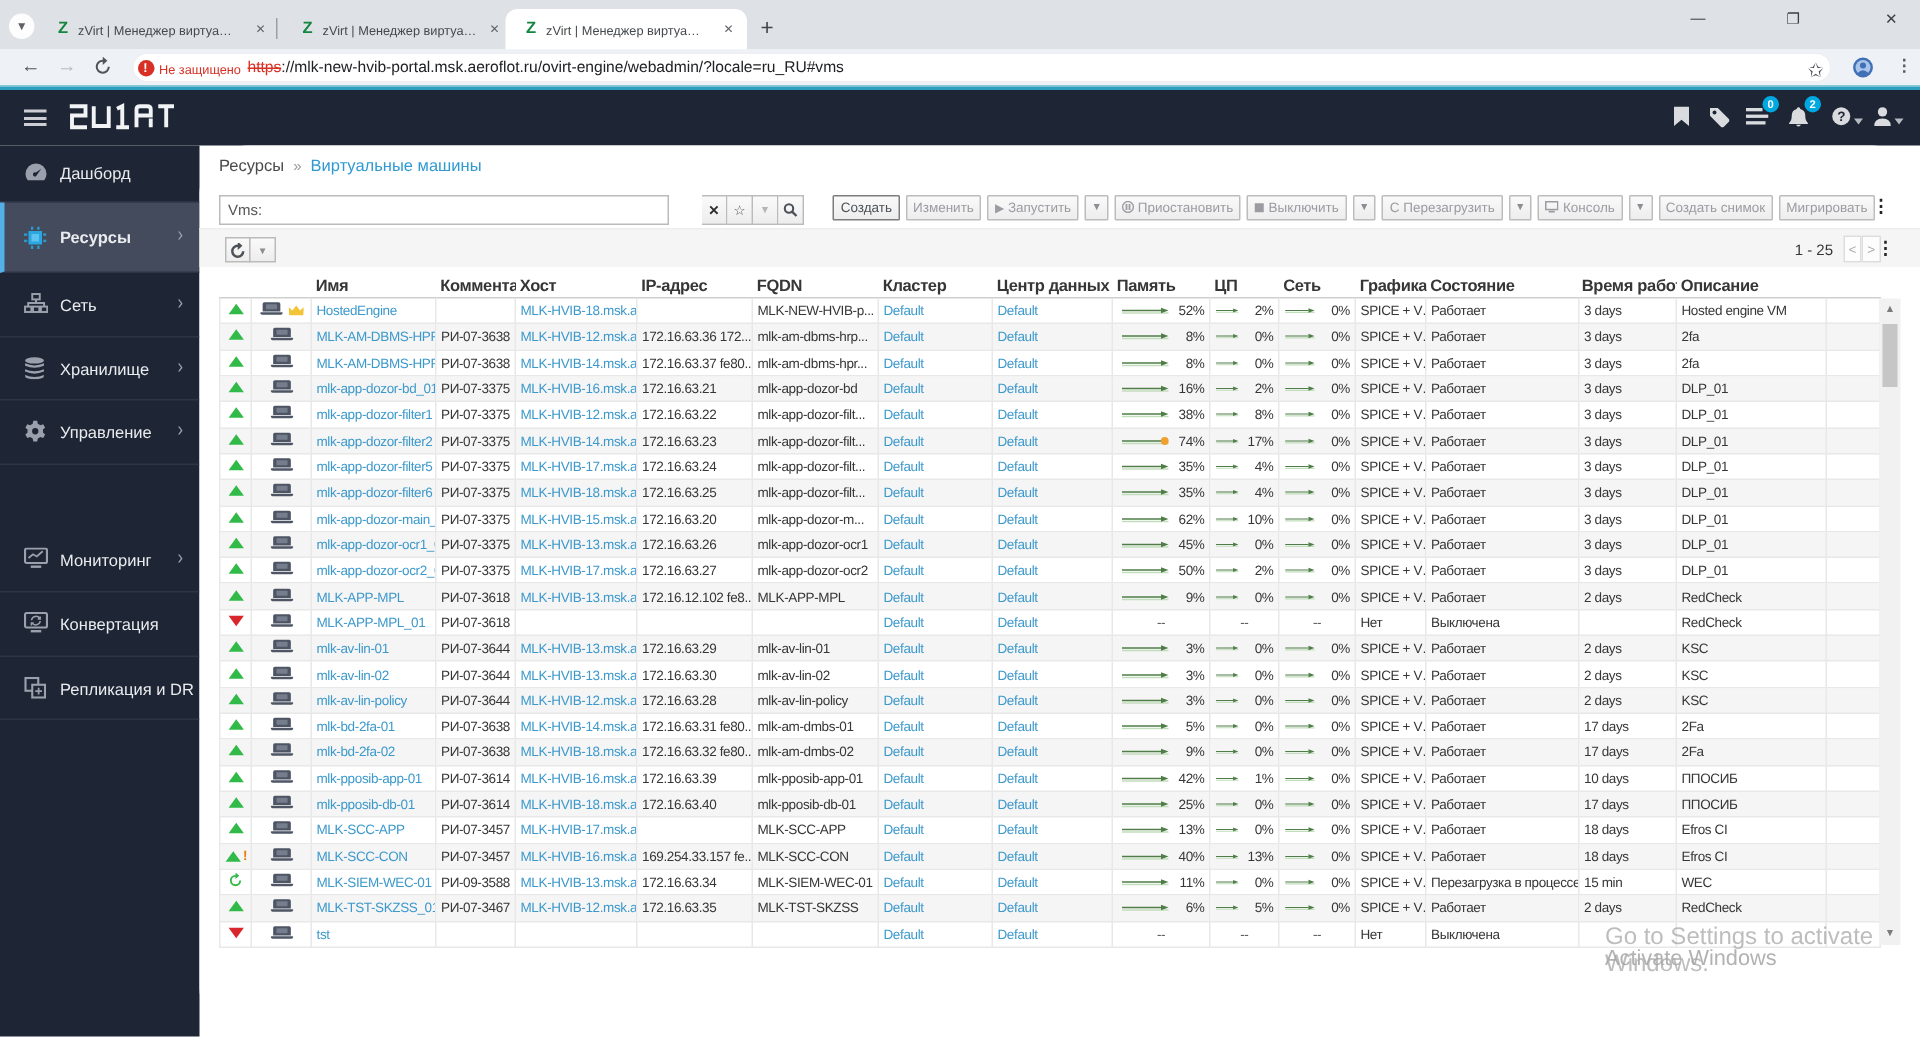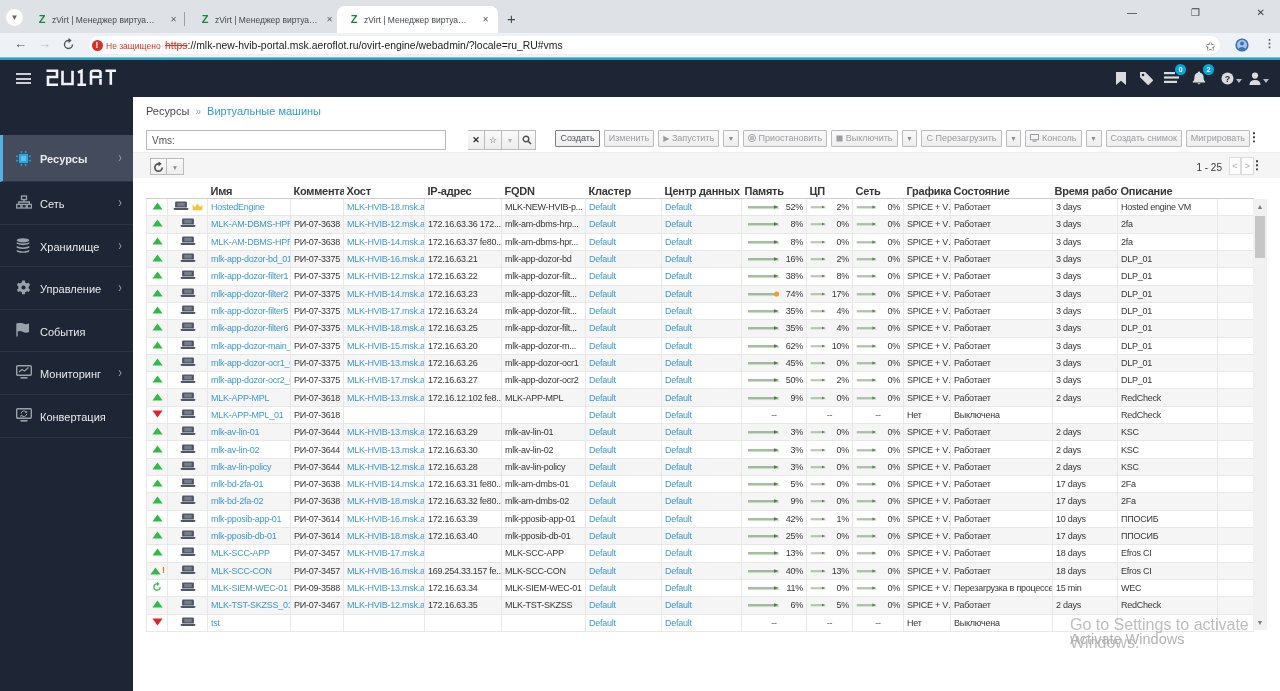--- a/index.html
+++ b/index.html
@@ -171,20 +171,26 @@
           <text x="6.5" y="9.6" font-size="9" font-weight="bold" fill="#1e2635" text-anchor="middle" font-family="Liberation Sans">?</text>
         </svg></span>
     <span class="caret" style="left:1236px"></span>
     <span class="hic" style="left:1249px"><svg width="12" height="13" viewBox="0 0 12 13">
           <circle cx="6" cy="3.6" r="3.1" fill="#d9dbdf"></circle>
           <path d="M0.5 13 q0-5 5.5-5 q5.5 0 5.5 5 z" fill="#d9dbdf"></path>
         </svg></span>
     <span class="caret" style="left:1263px"></span>
   </div>
   <div class="sidebar">
+    <div class="mi" style="top:0;height:38px">
+        <span class="micon" style="top:11px"><svg width="16" height="15" viewBox="0 0 16 15">
+            <path d="M8 1 a7 7 0 0 0 -7 7 q0 2.5 1.5 4.2 h11 Q15 10.5 15 8 a7 7 0 0 0 -7-7 z M8 9.5 l3.5-5 L8 7 a1.4 1.4 0 1 0 0 2.5 z" fill="#9aa1ac" fill-rule="evenodd"></path>
+          </svg></span>
+        <span class="mtxt" style="top:13px">Дашборд</span>
+      </div>
     <div class="mi active" style="top:38px;height:47px">
         <span class="micon" style="top:16px"><svg width="15" height="15" viewBox="0 0 15 15">
             <g fill="#2aa6e0">
               <rect x="3" y="3" width="9" height="9"></rect>
               <rect x="5" y="5" width="5" height="5" fill="#5ec1ef"></rect>
               <g opacity="0.85">
                 <rect x="4.6" y="0" width="1.6" height="2.2"></rect>
                 <rect x="8.8" y="0" width="1.6" height="2.2"></rect>
                 <rect x="4.6" y="12.8" width="1.6" height="2.2"></rect>
                 <rect x="8.8" y="12.8" width="1.6" height="2.2"></rect>
@@ -223,42 +229,44 @@
         <span class="mtxt">Хранилище</span>
         <span class="arr">›</span>
       </div>
     <div class="mi" style="top:170.2px">
         <span class="micon"><svg width="15" height="15" viewBox="0 0 15 15">
             <path d="M6.2 0.5 h2.6 l0.4 2 a5.3 5.3 0 0 1 1.7 1 l1.9-0.7 1.3 2.3 -1.5 1.3 a5.3 5.3 0 0 1 0 2l1.5 1.3 -1.3 2.3 -1.9-0.7 a5.3 5.3 0 0 1 -1.7 1 l-0.4 2 h-2.6 l-0.4-2 a5.3 5.3 0 0 1 -1.7-1 l-1.9 0.7 -1.3-2.3 1.5-1.3 a5.3 5.3 0 0 1 0-2 L0.9 5.1 2.2 2.8 l1.9 0.7 a5.3 5.3 0 0 1 1.7-1 z M7.5 5.4 a2.1 2.1 0 1 0 0 4.2 a2.1 2.1 0 0 0 0-4.2 z" fill="#9aa1ac"></path>
           </svg></span>
         <span class="mtxt">Управление</span>
         <span class="arr">›</span>
       </div>
-    <div class="mi" style="top:212.8px">
-        <span class="micon"><svg width="13" height="14" viewBox="0 0 13 14">
-            <path d="M1 0.5 V13.5 M1 1.2 q3-1.6 6 0 q3 1.6 6 0 V8.2 q-3 1.6 -6 0 q-3-1.6-6 0 z" stroke="#9aa1ac" stroke-width="1.4" fill="#9aa1ac"></path>
-          </svg></span>
-        <span class="mtxt">События</span>
-      </div>
     <div class="mi" style="top:255.4px">
         <span class="micon"><svg width="16" height="14" viewBox="0 0 16 14">
             <rect x="0.7" y="0.7" width="14.6" height="9.6" rx="1" fill="none" stroke="#9aa1ac" stroke-width="1.4"></rect>
             <path d="M3 7 l3-2.5 2.5 1.5 4-3.5" fill="none" stroke="#9aa1ac" stroke-width="1.2"></path>
             <rect x="4.5" y="12" width="7" height="1.6" fill="#9aa1ac"></rect>
           </svg></span>
         <span class="mtxt">Мониторинг</span>
         <span class="arr">›</span>
       </div>
     <div class="mi" style="top:298px">
         <span class="micon"><svg width="16" height="14" viewBox="0 0 16 14">
             <rect x="0.7" y="0.7" width="14.6" height="9.6" rx="1" fill="none" stroke="#9aa1ac" stroke-width="1.4"></rect>
             <path d="M5 5.5 a3 3 0 0 1 5.5-1.2 M10.8 3 v1.6 h-1.6 M10.8 6 a3 3 0 0 1 -5.5 1.2 M4.9 9 v-1.6 h1.6" stroke="#9aa1ac" stroke-width="1" fill="none"></path>
             <rect x="4.5" y="12" width="7" height="1.6" fill="#9aa1ac"></rect>
           </svg></span>
         <span class="mtxt">Конвертация</span>
+      </div>
+    <div class="mi" style="top:340.6px">
+        <span class="micon"><svg width="15" height="15" viewBox="0 0 15 15">
+            <rect x="1" y="1" width="8.5" height="8.5" fill="none" stroke="#9aa1ac" stroke-width="1.4"></rect>
+            <rect x="5.5" y="5.5" width="8.5" height="8.5" fill="#1e2635" stroke="#9aa1ac" stroke-width="1.4"></rect>
+            <path d="M7.5 9.75 h4.5 M9.75 7.5 v4.5" stroke="#9aa1ac" stroke-width="1.2"></path>
+          </svg></span>
+        <span class="mtxt">Репликация и DR</span>
       </div>
   </div>
   <div class="main">
     <div class="crumbs">Ресурсы <span class="sep">»</span> <a>Виртуальные машины</a></div>
     <div class="sinput">
         <span>Vms:</span>
       </div>
     <div class="sbtn" style="left:335px;color:#2b2b2b;font-weight:bold">✕</div>
     <div class="sbtn" style="left:352px">☆</div>
     <div class="sbtn" style="left:369px;color:#b5b5b5;font-size:7px">▼</div>

